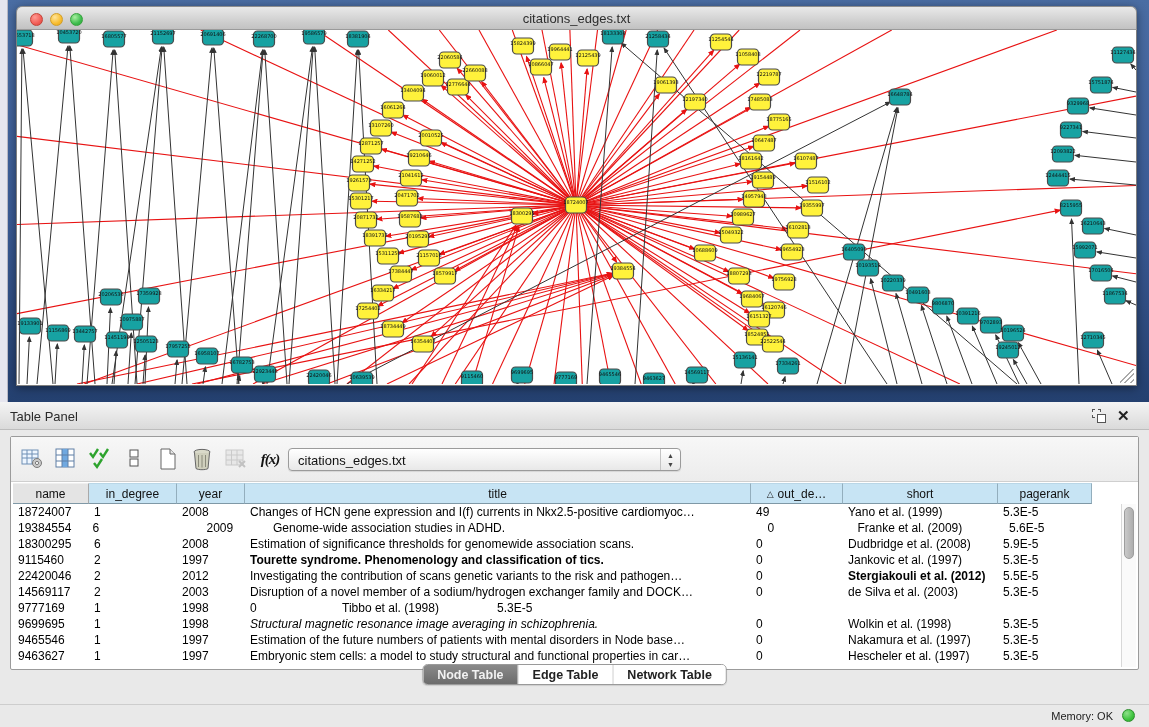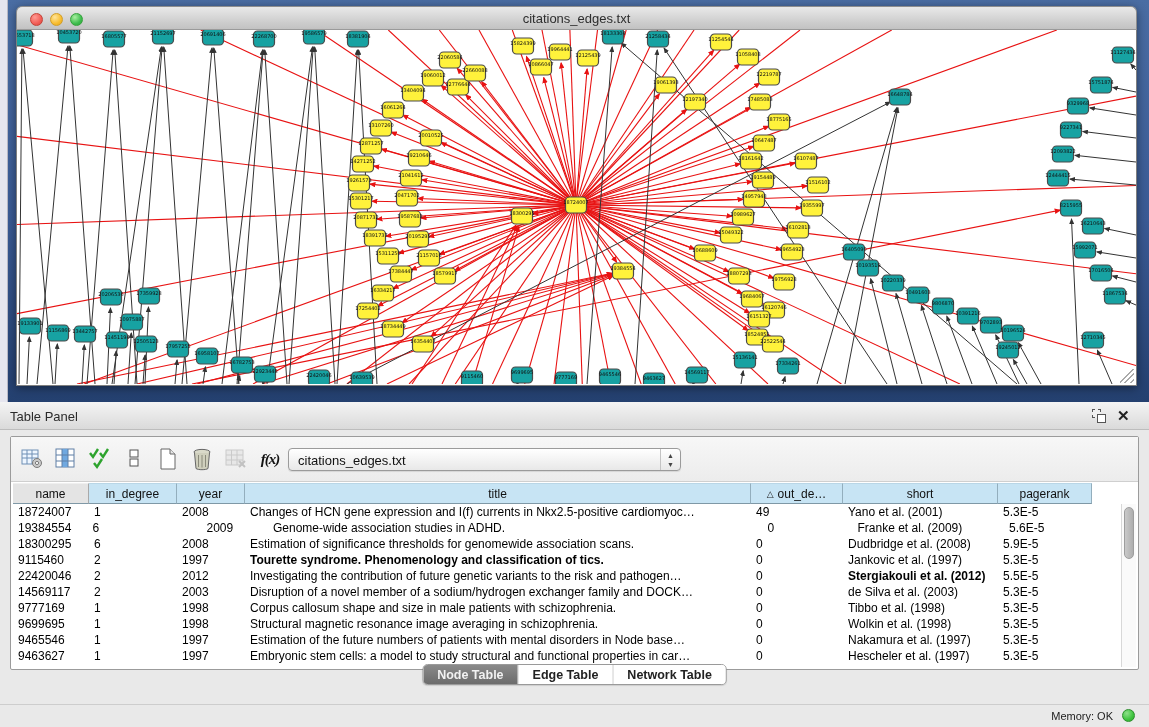--- a/index.html
+++ b/index.html
@@ -842,21 +842,21 @@
           <div class="th" style="width: 155px;">short</div>
           <div class="th" style="width: 94px;">pagerank</div>
         </div>
       <div class="tbody" id="tbody">
           <div class="tr">
             <div class="td" style="width: 76px;">18724007</div>
             <div class="td" style="width: 88px;">1</div>
             <div class="td" style="width: 68px;">2008</div>
             <div class="td" style="width: 506px;">Changes of HCN gene expression and I(f) currents in Nkx2.5-positive cardiomyoc…</div>
             <div class="td" style="width: 92px;">49</div>
-            <div class="td" style="width: 155px;">Yano et al. (2001)</div>
+            <div class="td" style="width: 155px;">Yano et al. (1999)</div>
             <div class="td" style="width: 94px;">5.3E-5</div>
           </div>
           <div class="tr">
             <div class="td" style="width: 76px;">19384554</div>
             <div class="td" style="width: 88px;">6</div>
             <div class="td" style="width: 68px; margin-left: 28px;">2009</div>
             <div class="td" style="width: 506px;">Genome-wide association studies in ADHD.</div>
             <div class="td" style="width: 92px;">0</div>
             <div class="td" style="width: 155px;">Franke et al. (2009)</div>
             <div class="td" style="width: 94px;">5.6E-5</div>
@@ -876,48 +876,47 @@
             <div class="td" style="width: 68px;">1997</div>
             <div class="td" style="width: 506px; font-weight: bold;">Tourette syndrome. Phenomenology and classification of tics.</div>
             <div class="td" style="width: 92px;">0</div>
             <div class="td" style="width: 155px;">Jankovic et al. (1997)</div>
             <div class="td" style="width: 94px;">5.3E-5</div>
           </div>
           <div class="tr">
             <div class="td" style="width: 76px;">22420046</div>
             <div class="td" style="width: 88px;">2</div>
             <div class="td" style="width: 68px;">2012</div>
-            <div class="td" style="width: 506px;">Investigating the contribution of future genetic variants to the risk and pathogen…</div>
+            <div class="td" style="width: 506px;">Investigating the contribution of scans genetic variants to the risk and pathogen…</div>
             <div class="td" style="width: 92px;">0</div>
             <div class="td" style="width: 155px; font-weight: bold;">Stergiakouli et al. (2012)</div>
             <div class="td" style="width: 94px;">5.5E-5</div>
           </div>
           <div class="tr">
             <div class="td" style="width: 76px;">14569117</div>
             <div class="td" style="width: 88px;">2</div>
             <div class="td" style="width: 68px;">2003</div>
             <div class="td" style="width: 506px;">Disruption of a novel member of a sodium/hydrogen exchanger family and DOCK…</div>
             <div class="td" style="width: 92px;">0</div>
             <div class="td" style="width: 155px;">de Silva et al. (2003)</div>
             <div class="td" style="width: 94px;">5.3E-5</div>
           </div>
           <div class="tr">
             <div class="td" style="width: 76px;">9777169</div>
             <div class="td" style="width: 88px;">1</div>
             <div class="td" style="width: 68px;">1998</div>
-            <div class="td" style="width: 506px;">Corpus callosum shape and size in male patients with schizophrenia.</div>
             <div class="td" style="width: 92px;">0</div>
             <div class="td" style="width: 155px;">Tibbo et al. (1998)</div>
             <div class="td" style="width: 94px;">5.3E-5</div>
           </div>
           <div class="tr">
             <div class="td" style="width: 76px;">9699695</div>
             <div class="td" style="width: 88px;">1</div>
             <div class="td" style="width: 68px;">1998</div>
-            <div class="td" style="width: 506px;">Structural magnetic resonance image averaging in schizophrenia.</div>
+            <div class="td" style="width: 506px; font-style: italic;">Structural magnetic resonance image averaging in schizophrenia.</div>
             <div class="td" style="width: 92px;">0</div>
             <div class="td" style="width: 155px;">Wolkin et al. (1998)</div>
             <div class="td" style="width: 94px;">5.3E-5</div>
           </div>
           <div class="tr">
             <div class="td" style="width: 76px;">9465546</div>
             <div class="td" style="width: 88px;">1</div>
             <div class="td" style="width: 68px;">1997</div>
             <div class="td" style="width: 506px;">Estimation of the future numbers of patients with mental disorders in Node base…</div>
             <div class="td" style="width: 92px;">0</div>

